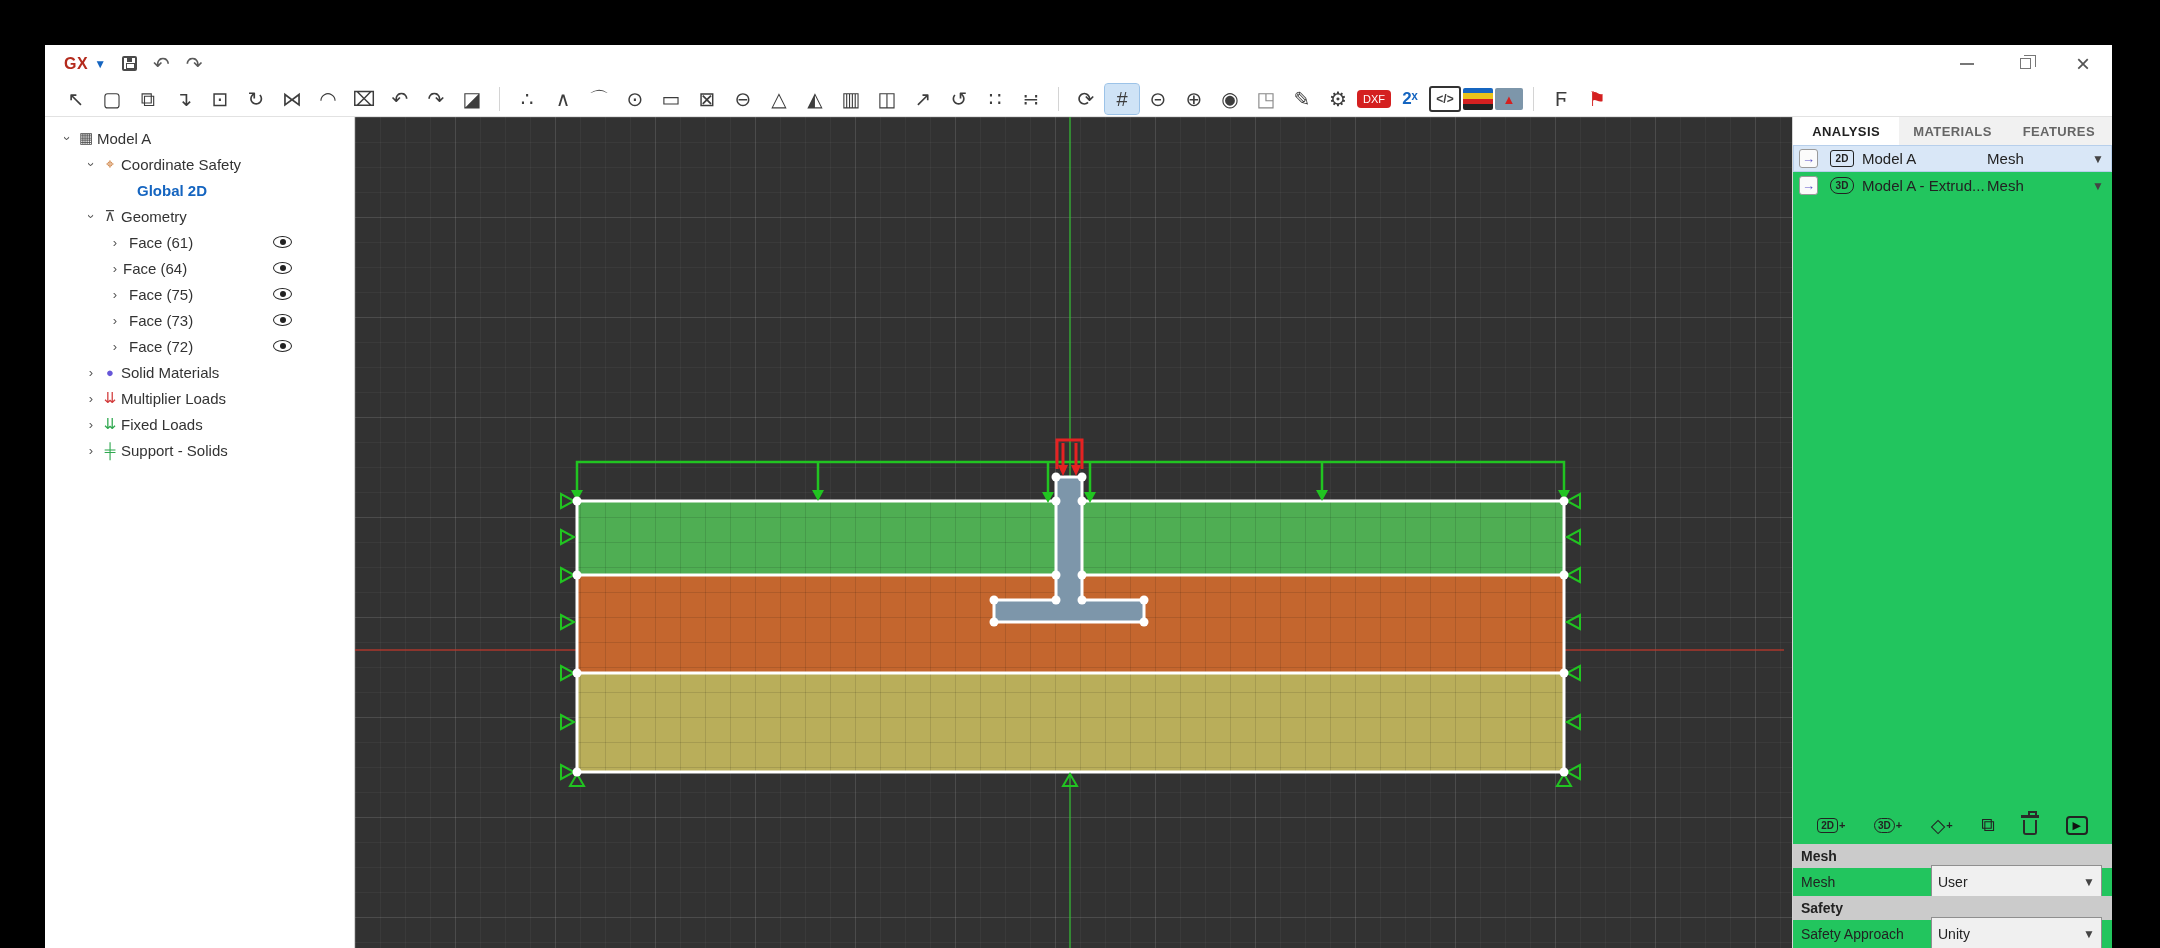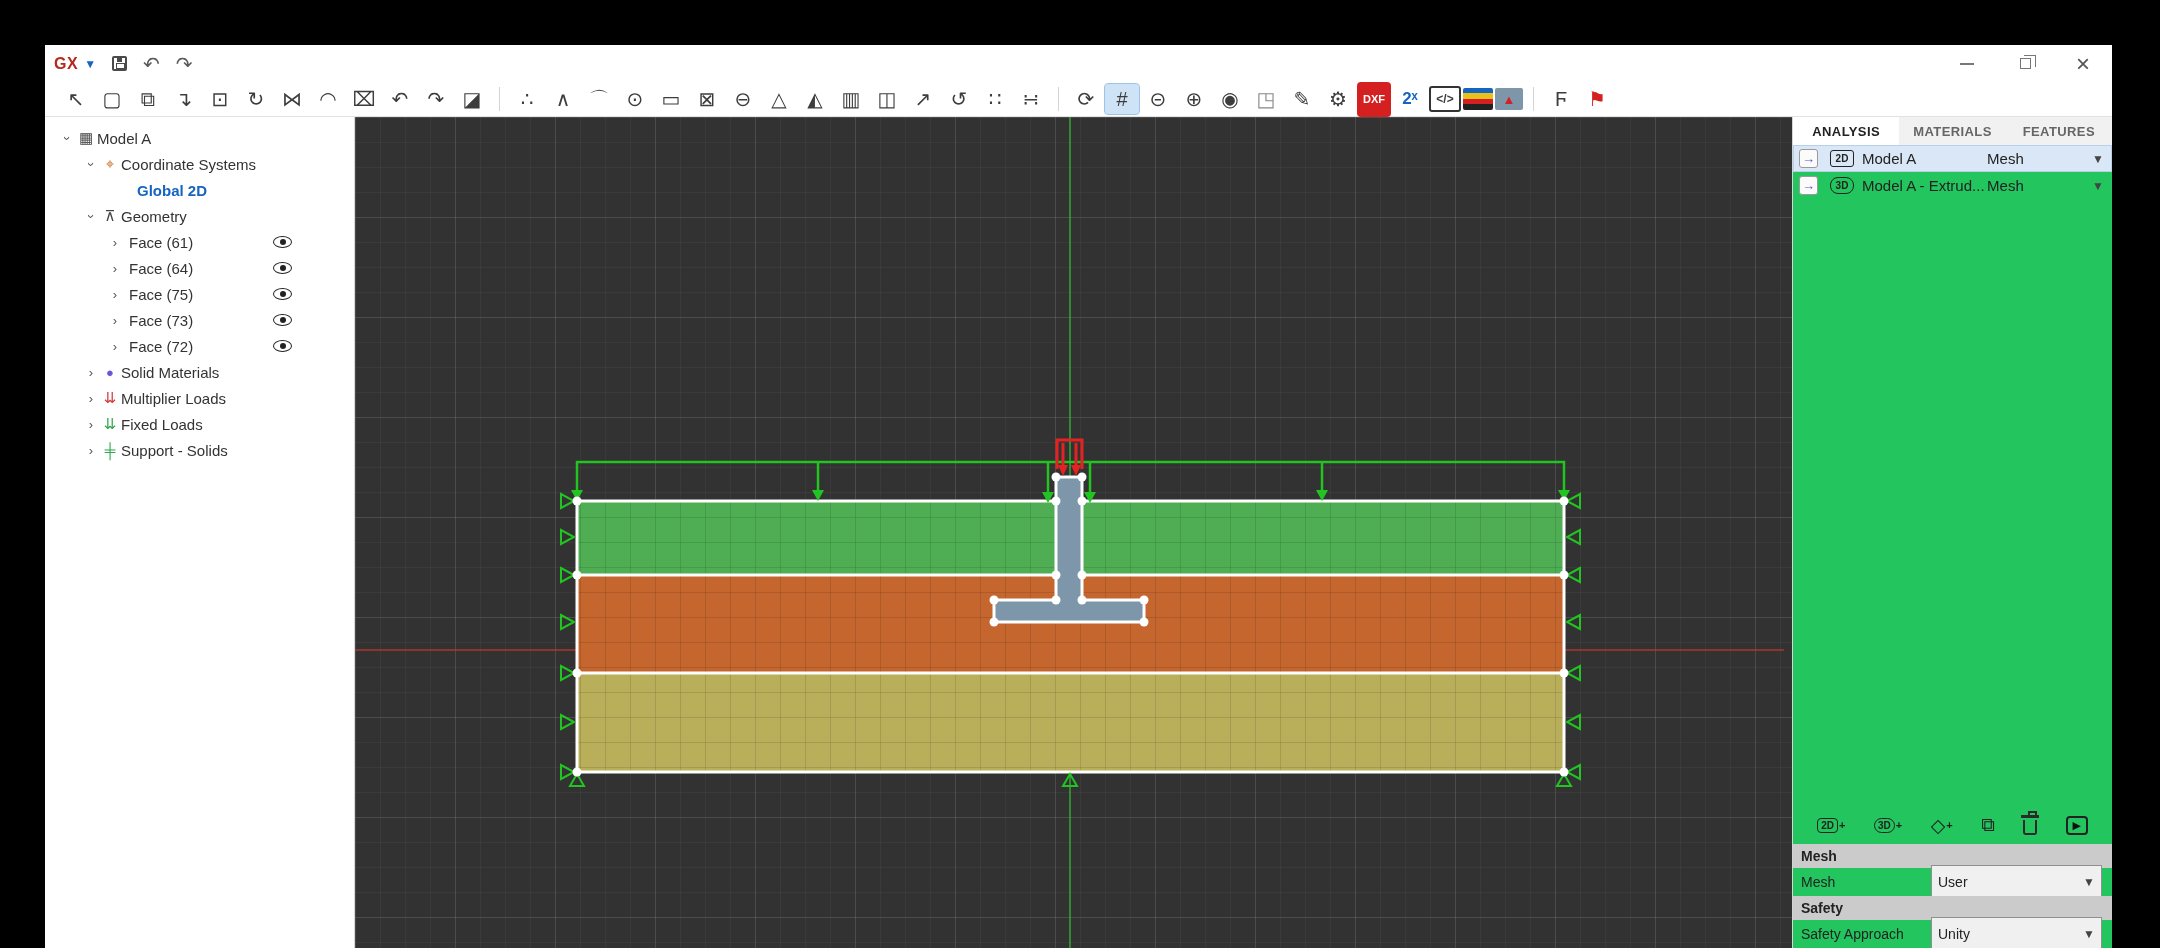--- a/index.html
+++ b/index.html
@@ -1,20 +1,20 @@
 <!DOCTYPE html>
 <html><head>
 <meta charset="utf-8">
 <style>
   * { margin:0; padding:0; box-sizing:border-box; }
   html,body { width:2160px; height:948px; background:#000; font-family:"Liberation Sans", sans-serif; overflow:hidden; }
   .window { position:absolute; left:45px; top:45px; width:2067px; height:903px; background:#fff; display:flex; flex-direction:column; }
 
   
-  .titlebar { height:37px; background:#fff; display:flex; align-items:center; padding-left:9px; flex:none; }
+  .titlebar { height:37px; background:#fff; display:flex; align-items:center; padding-left:19px; flex:none; }
   .logo { color:#b42b1d; font-weight:bold; font-size:16px; letter-spacing:0.5px; }
   .logo-caret { color:#1565c0; font-size:12px; margin-left:6px; }
   .tb-ic { color:#5a5a5a; font-size:20px; margin-left:16px; line-height:1; }
   .floppy { width:15px; height:15px; border:2px solid #4a4a4a; border-radius:2px; position:relative; margin-left:16px; }
   .floppy:before { content:""; position:absolute; top:-1px; left:3px; width:5px; height:5px; background:#4a4a4a; }
   .floppy:after { content:""; position:absolute; bottom:0; left:2px; width:7px; height:4px; border:1px solid #4a4a4a; }
   .win-controls { margin-left:auto; display:flex; align-items:center; height:100%; }
   .win-btn { width:58px; height:100%; display:flex; align-items:center; justify-content:center; color:#666; font-size:20px; }
   .min-glyph { width:14px; height:2px; background:#777; }
   .restore-glyph { width:11px; height:11px; border:1.5px solid #777; position:relative; }
@@ -25,21 +25,21 @@
   .ribbon { height:35px; border-bottom:1px solid #e2e2e2; display:flex; align-items:stretch; flex:none; }
   .doc-tabs { width:310px; flex:none; display:flex; align-items:center; padding:0 28px 0 30px; justify-content:space-between; }
   .doc-tab { font-size:15px; font-weight:bold; color:#333; position:relative; padding:6px 2px; }
   .doc-tab.active { color:#1565c0; }
   .doc-tab.active:after { content:""; position:absolute; left:50%; bottom:-2px; width:6px; height:6px; margin-left:-3px; border-radius:50%; background:#1565c0; }
   .toolbar { flex:1; display:flex; align-items:center; gap:2px; padding-left:14px; }
   .tbi { width:34px; height:30px; display:flex; align-items:center; justify-content:center; font-size:20px; color:#3d3d3d; border-radius:3px; flex:none; }
   .tbi.active { background:#cfe3f6; outline:1px solid #9cc3e8; }
   .tbi.dim { color:#8a8a8a; }
   .tbdiv { width:1px; height:24px; background:#d4d4d4; margin:0 8px; flex:none; }
-  .tbi.dxf { background:#d42020; color:#fff; font-size:11px; font-weight:bold; border-radius:4px; width:34px; height:35px; }
+  .tbi.dxf { background:#d42020; color:#fff; font-size:11px; font-weight:normal; border-radius:4px; width:34px; height:18px; }
   .tbi.twox { color:#1565c0; font-weight:bold; font-size:17px; }
   .tbi.code { border:2px solid #333; border-radius:3px; font-size:12px; font-weight:bold; width:32px; height:26px; }
   .tbi.rainbow { background:linear-gradient(#1565c0 0 25%, #e8c21a 25% 50%, #d42020 50% 75%, #222 75% 100%); width:30px; height:22px; border-radius:2px; }
   .tbi.support { background:#7d96aa; color:#d42020; font-size:13px; width:28px; height:22px; border-radius:2px; }
   .tbi.flag { color:#d42020; }
 
   
   .main { flex:1; display:flex; min-height:0; }
 
   
@@ -228,38 +228,38 @@
     <div class="left-panel">
       <div class="tree">
         <div class="trow" style="padding-left:14px">
           <span class="chev open">›</span>
           <span class="ticon">▦</span>
           <span class="tlabel">Model A</span>
         </div>
         <div class="trow" style="padding-left:38px">
           <span class="chev open">›</span>
           <span class="ticon orange">⌖</span>
-          <span class="tlabel">Coordinate Systems</span>
+          <span class="tlabel">Coordinate Safety</span>
         </div>
         <div class="trow" style="padding-left:92px">
           <span class="tlabel link">Global 2D</span>
         </div>
         <div class="trow" style="padding-left:38px">
           <span class="chev open">›</span>
           <span class="ticon">⊼</span>
           <span class="tlabel">Geometry</span>
         </div>
         <div class="trow" style="padding-left:62px">
           <span class="chev">›</span>
           <span class="tlabel" style="margin-left:6px">Face (61)</span>
           <span class="eye"></span>
         </div>
         <div class="trow" style="padding-left:62px">
           <span class="chev">›</span>
-          <span class="tlabel" style="margin-left:6px">Face (64)</span>
+          <span class="tlabel" style="">Face (64)</span>
           <span class="eye"></span>
         </div>
         <div class="trow" style="padding-left:62px">
           <span class="chev">›</span>
           <span class="tlabel" style="margin-left:6px">Face (75)</span>
           <span class="eye"></span>
         </div>
         <div class="trow" style="padding-left:62px">
           <span class="chev">›</span>
           <span class="tlabel" style="margin-left:6px">Face (73)</span>

